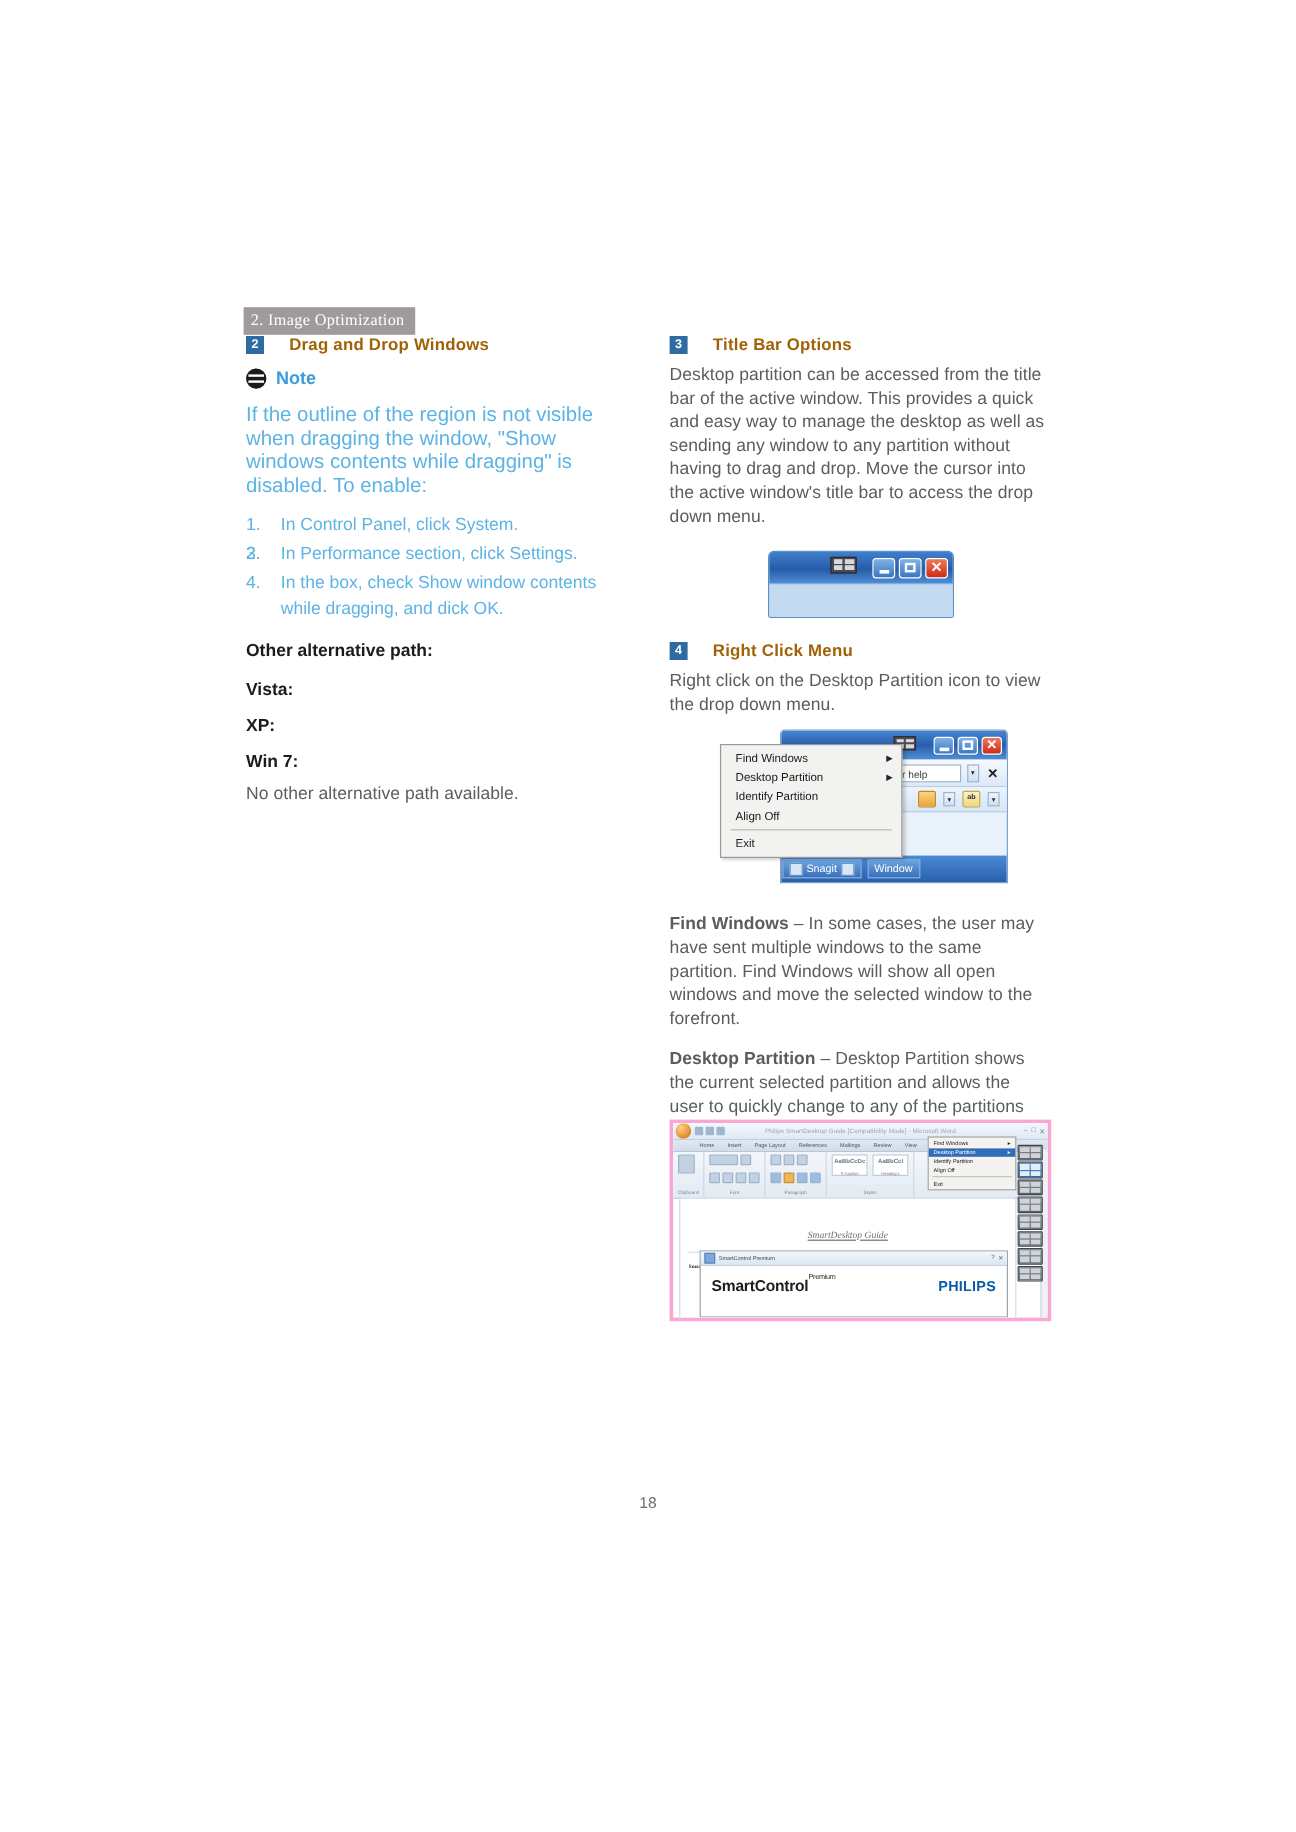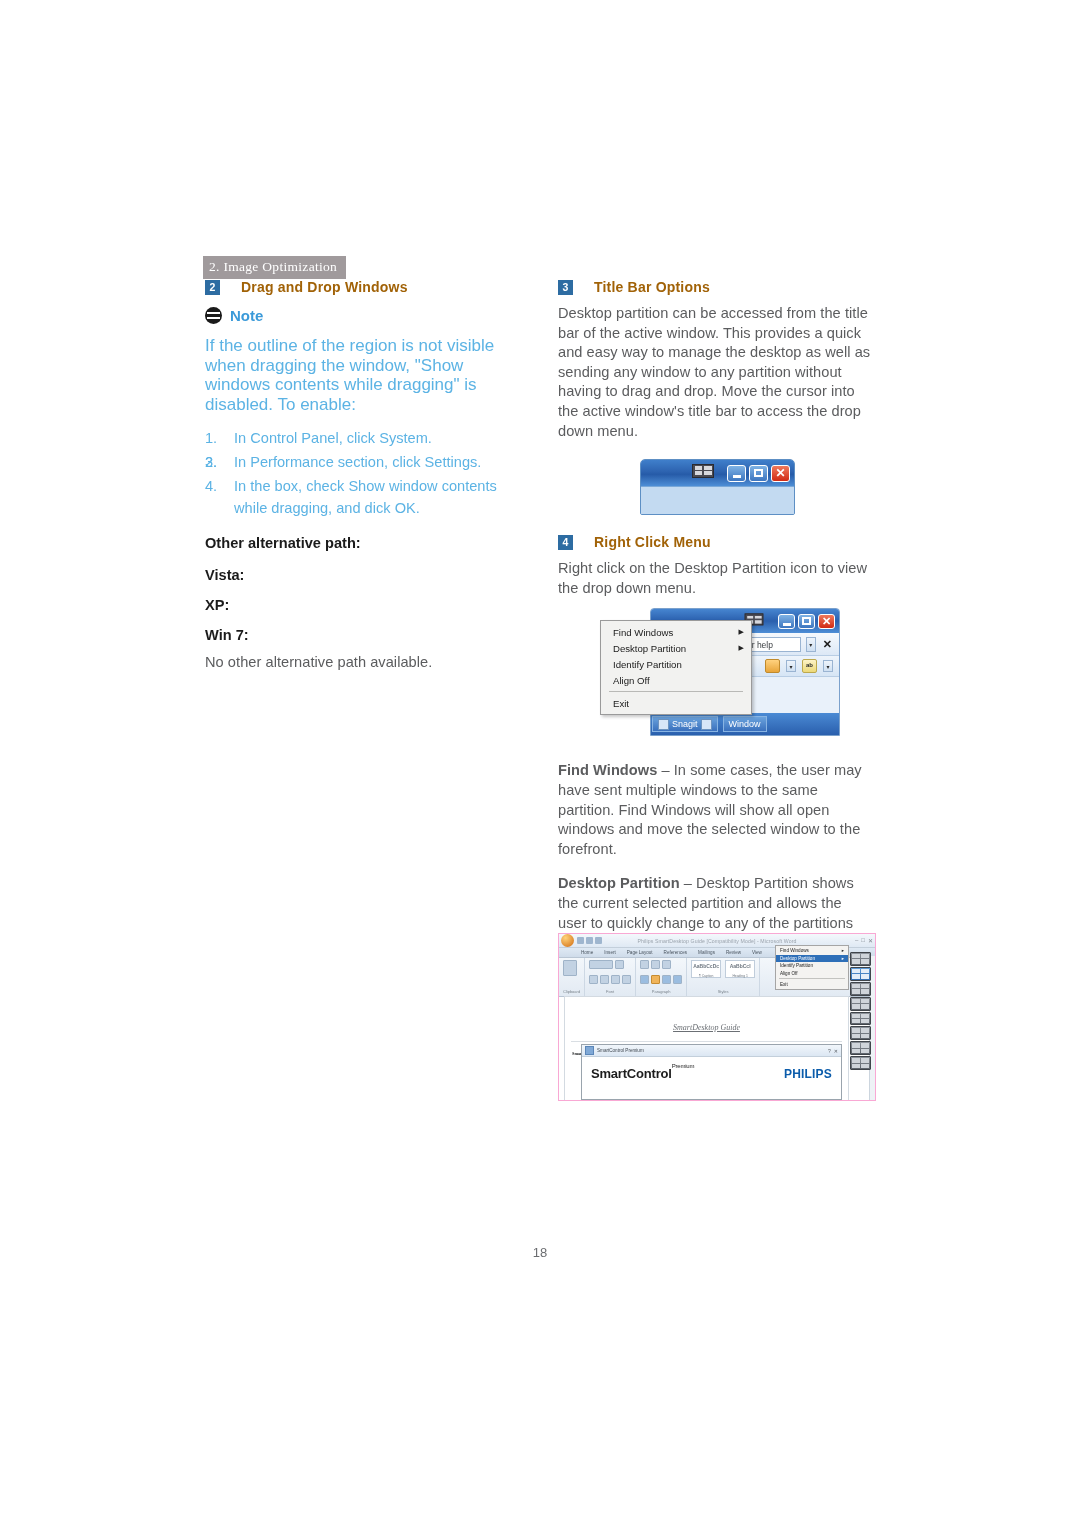--- a/index.html
+++ b/index.html
@@ -205,21 +205,21 @@
     display:flex; align-items:center; justify-content:space-between;
     font-size:9.6px; color:#1a1a1a; padding:2.5px 7px 2.5px 12px;
     font-family:"Liberation Sans", sans-serif; white-space:nowrap;
   }
   .rc-arrow{ font-size:7px; color:#222; margin-left:8px; }
   .rc-sep{ height:1px; background:#b9b9b6; margin:3px 8px; }
 
   
   .fig-word{
     position:absolute; left:558px; top:933px; width:318px; height:168px;
-    background:#ffffff; border:1px solid #f9a8d4; box-sizing:border-box;
+    background:#ffffff; border:3px solid #f9a8d4; box-sizing:border-box;
     overflow:hidden;
   }
   .w-titlebar{
     height:13px; background:linear-gradient(#f4f8fc,#dfe9f4);
     border-bottom:1px solid #c3cfdb; position:relative;
     display:flex; align-items:center;
   }
   .w-orb{
     width:13px; height:13px; border-radius:50%;
     background:radial-gradient(circle at 35% 30%,#ffd37a,#d06a10);

